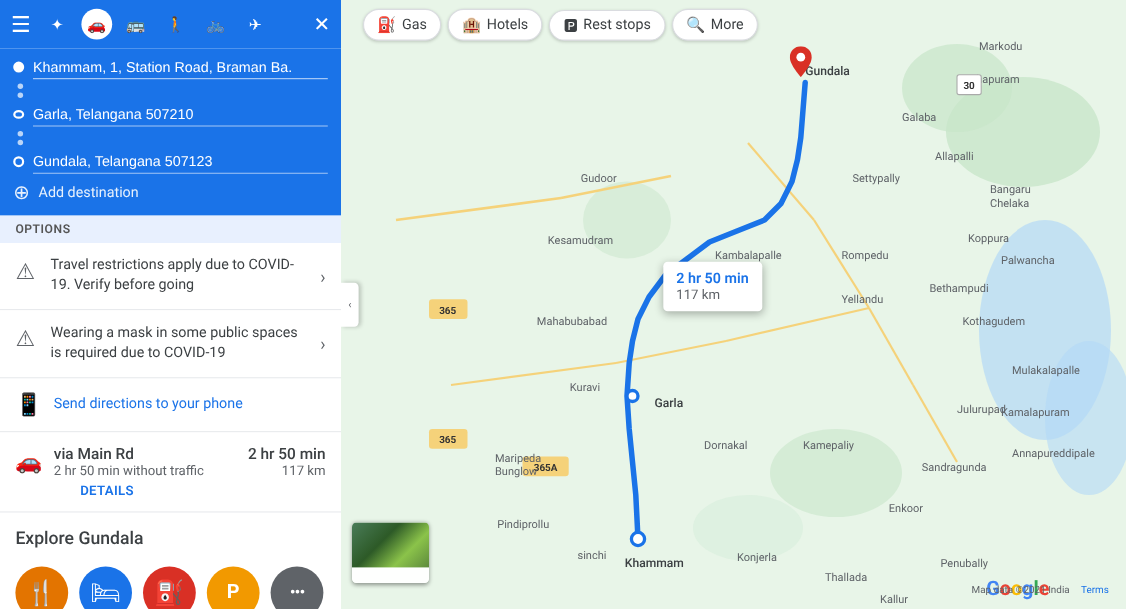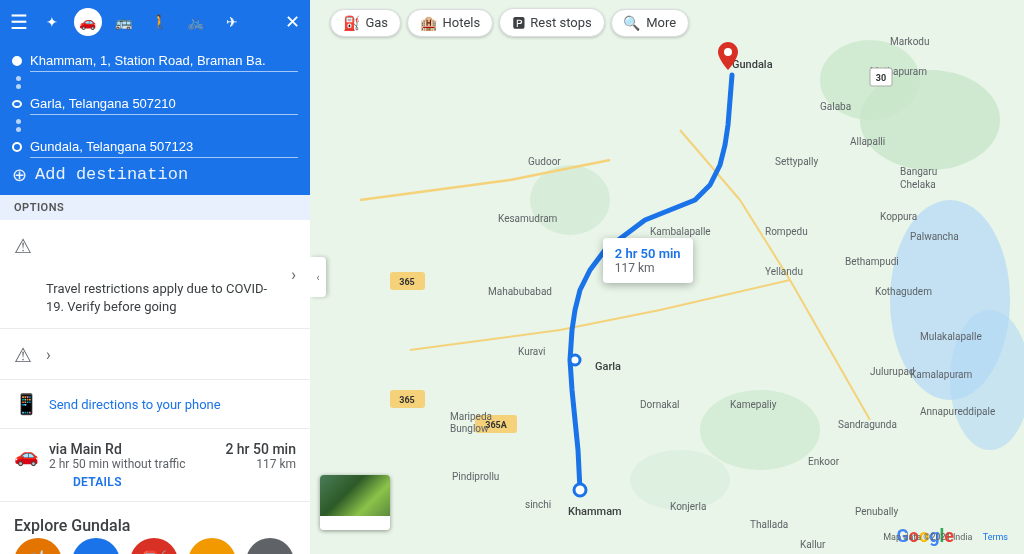--- a/index.html
+++ b/index.html
@@ -56,21 +56,21 @@
     .route-dot.end { background: transparent; border: 2px solid #fff; }
     .route-input-field {
       flex: 1; background: transparent; border: none; border-bottom: 1px solid rgba(255,255,255,0.6);
       color: #fff; font-size: 13px; padding: 3px 0; outline: none;
     }
     .route-input-field::placeholder { color: rgba(255,255,255,0.8); }
     .add-dest-row {
       display: flex; align-items: center; gap: 8px; margin-top: 4px;
     }
     .add-dest-icon { color: rgba(255,255,255,0.9); font-size: 18px; }
-    .add-dest-text { color: rgba(255,255,255,0.9); font-size: 17px; cursor: pointer; font-family: Liberation Mono, monospace; }
+    .add-dest-text { color: rgba(255,255,255,0.9); font-size: 13px; cursor: pointer; }
 
     
     .options-bar {
       background: #e8f0fe;
       padding: 6px 14px;
       font-size: 11px;
       font-weight: 600;
       color: #555;
       letter-spacing: 0.5px;
     }
@@ -83,21 +83,21 @@
     }
 
     
     .warning-item {
       display: flex; align-items: flex-start; gap: 10px;
       padding: 12px 14px;
       border-bottom: 1px solid #e8eaed;
       cursor: pointer;
     }
     .warning-icon { font-size: 20px; color: #5f6368; margin-top: 2px; min-width: 22px; }
-    .warning-text { font-size: 13px; color: #3c4043; flex: 1; line-height: 1.4; margin-top: 48px; }
+    .warning-text { font-size: 13px; color: #3c4043; flex: 1; line-height: 1.4; }
     .warning-chevron { color: #5f6368; font-size: 16px; align-self: center; }
 
     
     .send-directions {
       display: flex; align-items: center; gap: 10px;
       padding: 12px 14px;
       border-bottom: 1px solid #e8eaed;
       cursor: pointer;
     }
     .send-icon { font-size: 20px; color: #1a73e8; }
@@ -114,21 +114,21 @@
     .route-name-row { display: flex; justify-content: space-between; align-items: center; }
     .route-name { font-size: 14px; color: #3c4043; font-weight: 500; }
     .route-time-main { font-size: 14px; color: #3c4043; font-weight: 500; }
     .route-sub-row { display: flex; justify-content: space-between; gap: 16px; }
     .route-sub { font-size: 12px; color: #5f6368; }
     .route-dist { font-size: 12px; color: #5f6368; }
     .details-link { font-size: 12px; color: #1a73e8; font-weight: 600; margin-top: 4px; display: block; cursor: pointer; letter-spacing: 0.3px; padding-left: 24px; }
 
     
     .explore-section { padding: 14px 14px 8px; }
-    .explore-title { font-size: 16px; font-weight: 500; color: #3c4043; margin-bottom: 3px; }
+    .explore-title { font-size: 16px; font-weight: 500; color: #3c4043; margin-bottom: 16px; }
     .explore-icons { display: flex; gap: 10px; }
     .explore-btn {
       width: 48px; height: 48px; border-radius: 50%; display: flex; align-items: center; justify-content: center;
       font-size: 22px; cursor: pointer; color: #fff;
     }
     .explore-btn.food { background: #e37400; }
     .explore-btn.sleep { background: #1a73e8; }
     .explore-btn.gas { background: #d93025; }
     .explore-btn.parking { background: #f29900; }
     .explore-btn.more { background: #5f6368; }
@@ -283,20 +283,21 @@
   <div class="sidebar-content">
 
     <div class="warning-item">
       <span class="warning-icon">⚠</span>
       <span class="warning-text">Travel restrictions apply due to COVID-19. Verify before going</span>
       <span class="warning-chevron">›</span>
     </div>
 
     <div class="warning-item">
       <span class="warning-icon">⚠</span>
+      <span class="warning-text">Wearing a mask in some public spaces is required due to COVID-19</span>
       <span class="warning-chevron">›</span>
     </div>
 
     <div class="send-directions">
       <span class="send-icon">📱</span>
       <span class="send-text">Send directions to your phone</span>
     </div>
 
     <div class="route-option">
       <span class="route-car-icon">🚗</span>

